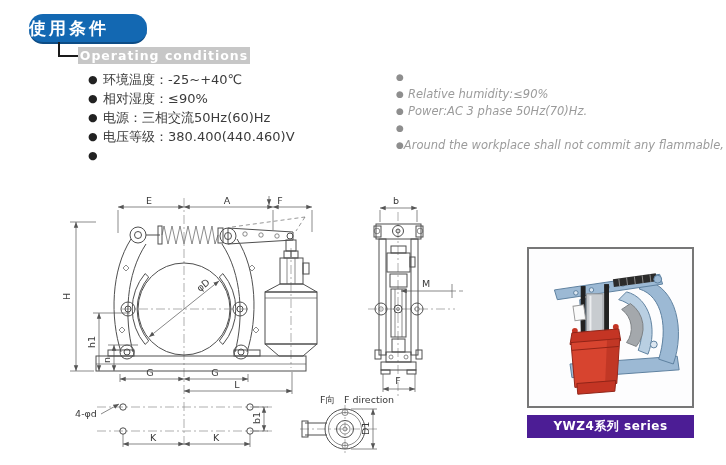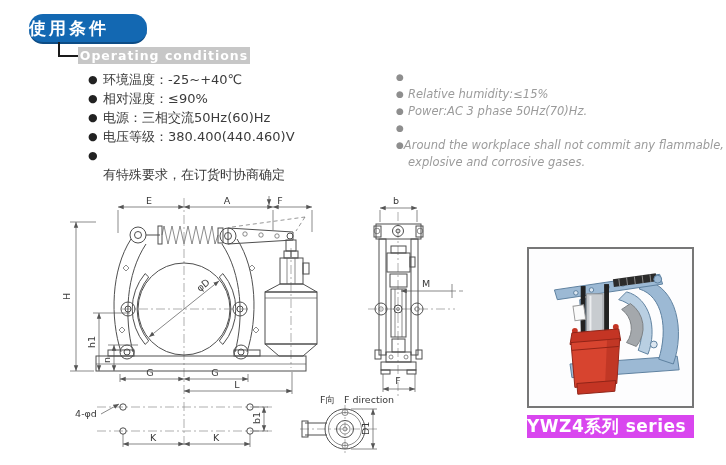--- a/index.html
+++ b/index.html
@@ -32,22 +32,22 @@
   .cl{fill:none;stroke:#7a7a7a;stroke-width:.6;stroke-dasharray:9 3 2 3;}
   .dsh{fill:none;stroke:#6a6a6a;stroke-width:.7;stroke-dasharray:4 3;}
   svg.drawing text{font:9.5px "DejaVu Sans",sans-serif;fill:#3a3a3a;}
   text.small{font-size:8px;}
   text.gray{fill:#a5a5a5;}
   text.boldlab{font-weight:bold;fill:#4a4a4a;}
 
   
   .photo-panel{position:absolute;left:527px;top:247px;width:163px;height:157px;background:#fdfdfe;
         border:2px solid #777;}
-  .caption{position:absolute;left:527px;top:415px;width:167px;height:23px;background:#d946ef;
-        color:#fff;font-weight:bold;font-size:17px;line-height:23px;letter-spacing:.5px;}
+  .caption{position:absolute;left:527px;top:415px;width:167px;height:23px;background:#4c1d95;
+        color:#fff;font-weight:bold;font-size:12px;text-align:center;line-height:23px;letter-spacing:.5px;}
 </style>
 </head>
 <body>
 
 <div id="page">
 
   <div class="pill">使用条件</div>
   <div class="connector"></div>
   <div class="gray-banner">Operating conditions</div>
 
@@ -64,48 +64,40 @@
         <span class="bl">●</span>
         <span>电源：三相交流50Hz(60)Hz</span>
       </div>
     <div class="zh-line">
         <span class="bl">●</span>
         <span>电压等级：380.400(440.460)V</span>
       </div>
     <div class="zh-line">
         <span class="bl">●</span>
       </div>
-    <div class="zh-line">
-        <span class="bl"></span>
-        <span>有特殊要求，在订货时协商确定</span>
-      </div>
   </div>
 
   <div class="en-list">
     <div class="en-line">
         <span class="bl">●</span>
       </div>
     <div class="en-line">
         <span class="bl">●</span>
-        <span>Relative humidity:≤15%</span>
+        <span>Relative humidity:≤90%</span>
       </div>
     <div class="en-line">
         <span class="bl">●</span>
         <span>Power:AC 3 phase  50Hz(70)Hz.</span>
       </div>
     <div class="en-line">
         <span class="bl">●</span>
       </div>
     <div class="en-line">
         <span class="bl">●</span>
         <span>Around the workplace shall not commit any flammable,</span>
-      </div>
-    <div class="en-line">
-        <span class="bl"></span>
-        <span>explosive and corrosive gases.</span>
       </div>
   </div>
 
   <svg class="drawing" width="460" height="270" viewBox="55 195 460 270">
     <defs>
       <marker id="ar" viewBox="0 0 10 10" refX="9" refY="5" markerWidth="9" markerHeight="9" orient="auto-start-reverse">
         <path d="M0,1.5 L9,5 L0,8.5 Z" fill="#555"></path>
       </marker>
     </defs>
 

